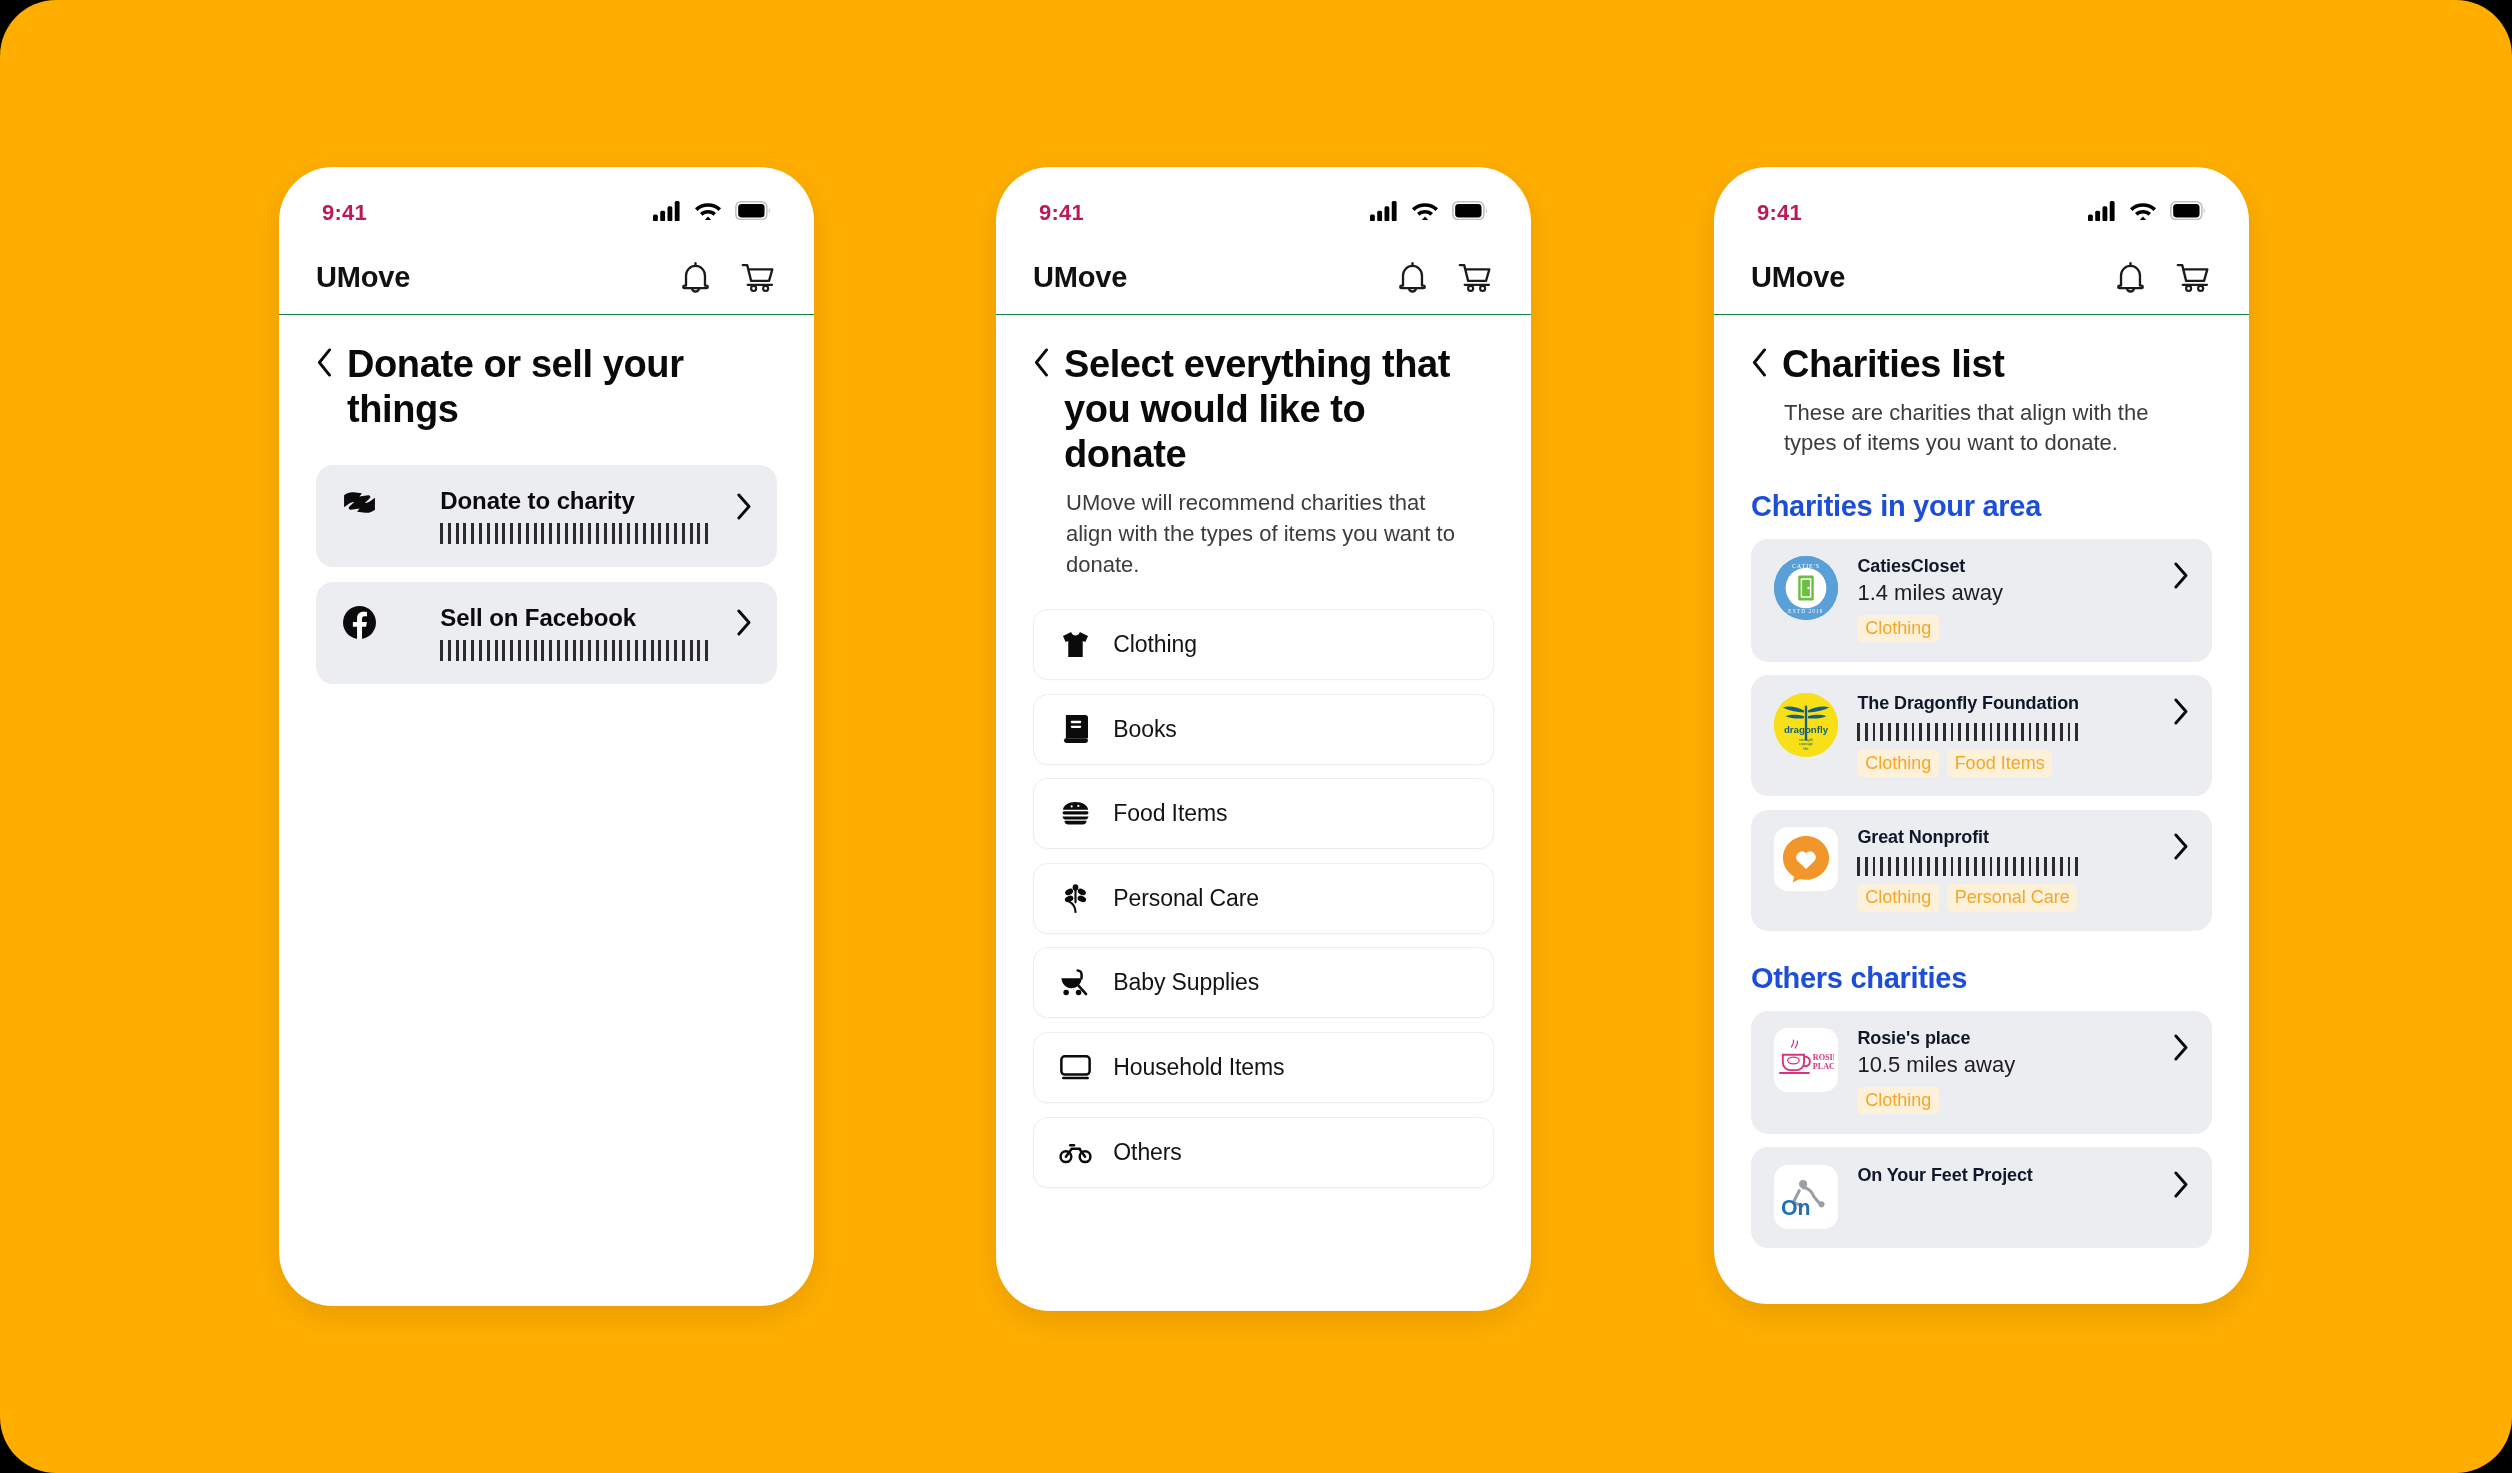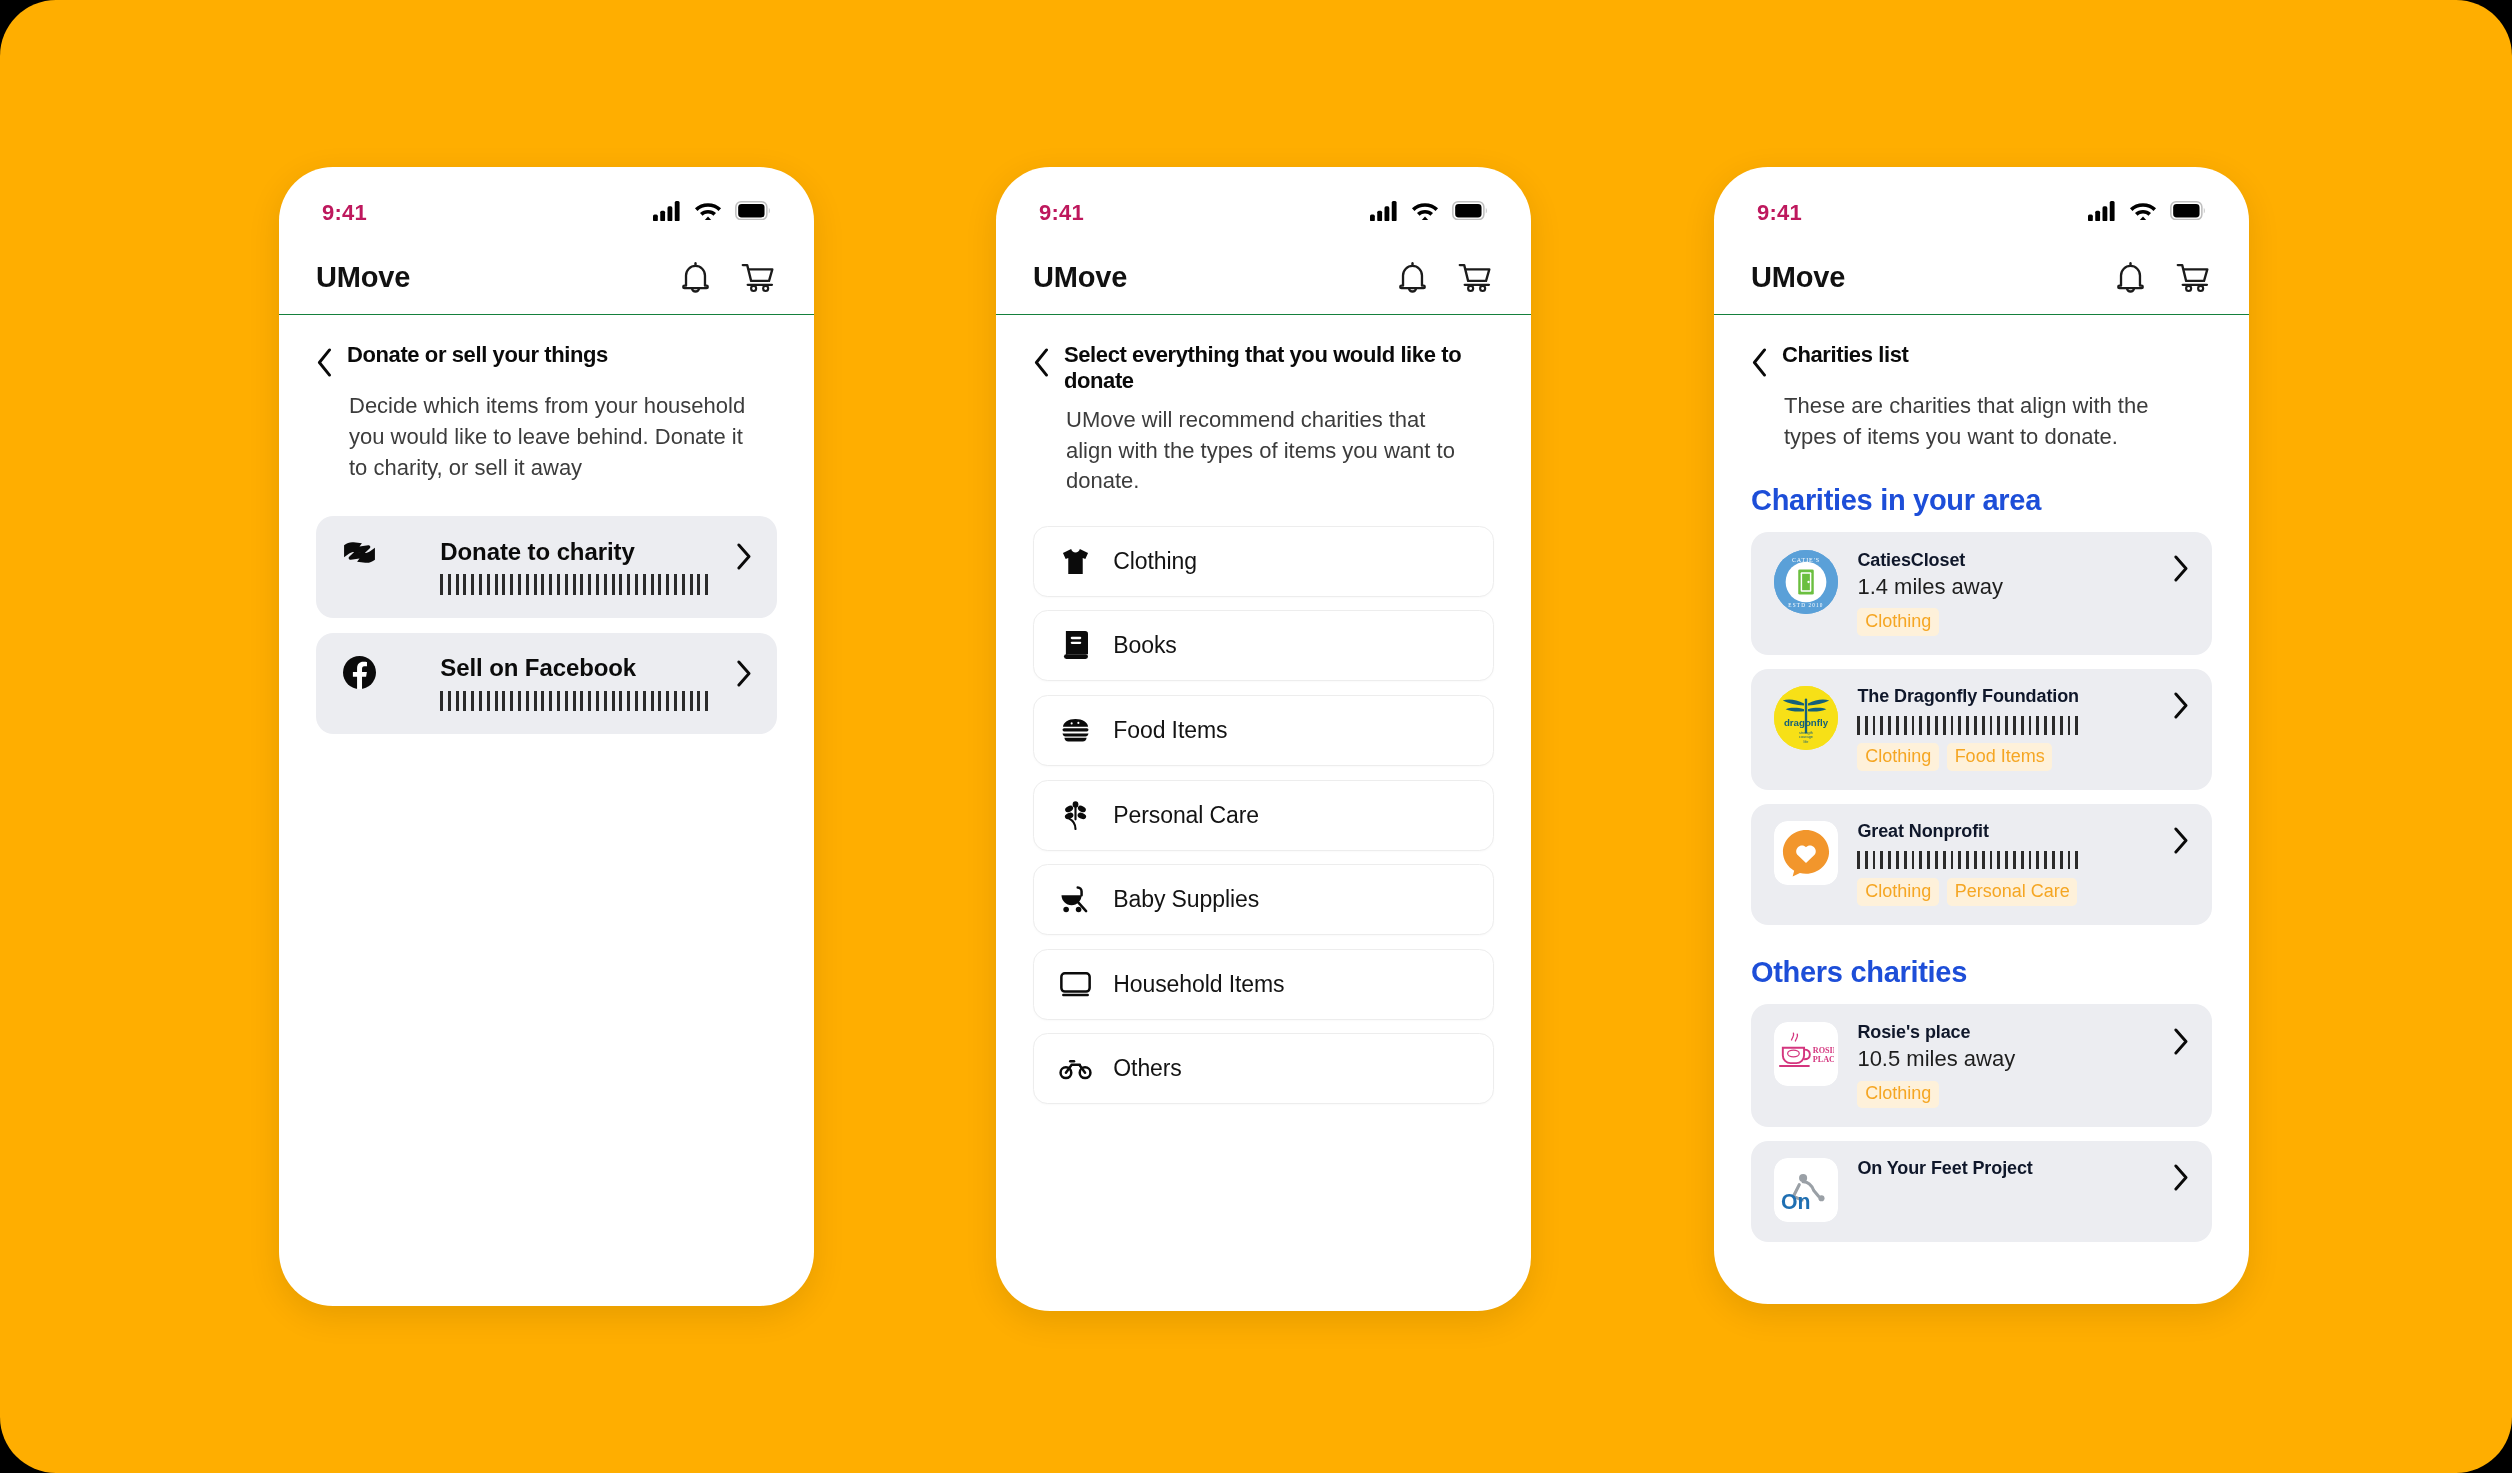--- a/index.html
+++ b/index.html
@@ -48,21 +48,21 @@
   }
   .brand { font-size: 29px; font-weight: 700; color: #111; letter-spacing: -0.2px; }
   .appbar-actions { display: flex; align-items: center; gap: 23px; }
   .icon-btn { width: 39px; height: 39px; display: flex; align-items: center; justify-content: center; }
 
   
   .page-head { padding: 27px 37px 0 37px; }
   .title-row { display: flex; align-items: flex-start; gap: 13.6px; }
   .back-chevron { flex: 0 0 auto; padding-top: 5.8px; }
   .page-title {
-    font-size: 22px; font-weight: 700; color: #0A0A0A;
+    font-size: 38px; font-weight: 700; color: #0A0A0A;
     line-height: 1.19; letter-spacing: -0.4px;
   }
   .page-sub {
     margin: 10.7px 0 0 33px;
     font-size: 22px; line-height: 1.39; color: #3C3C3C;
     max-width: 417px;
   }
   .page-sub.narrow { max-width: 405px; }
 
   
@@ -189,21 +189,20 @@
 
     <div class="page-head">
       <div class="title-row">
         <span class="back-chevron">
           <svg width="17.4" height="29" viewBox="0 0 18 30">
               <path d="M14 2L3.5 15 14 28" fill="none" stroke="#0A0A0A" stroke-width="3" stroke-linecap="round" stroke-linejoin="round"></path>
             </svg>
         </span>
         <div class="page-title">Donate or sell your things</div>
       </div>
-      <div class="page-sub">Decide which items from your household you would like to leave behind. Donate it to charity, or sell it away</div>
     </div>
 
     <div class="opt-list">
 
       <div class="opt-card">
         <span class="opt-icon">
           <svg width="33" height="27" viewBox="0 0 34 28">
             <path d="M1 6.5C4 4 7.5 3 11 3.4l8.5 1-2.5 3.3 9-1.2c1.8-.2 3 1.9 1.7 3.2L22 15l-8.8-1.3c-2.6-.4-5.1.2-7.2 1.7L1 19V6.5z" fill="#0B0B0B"></path>
             <path d="M33 21.5C30 24 26.5 25 23 24.6l-8.5-1 2.5-3.3-9 1.2c-1.8.2-3-1.9-1.7-3.2L12 13l8.8 1.3c2.6.4 5.1-.2 7.2-1.7L33 9v12.5z" fill="#0B0B0B"></path>
           </svg>

